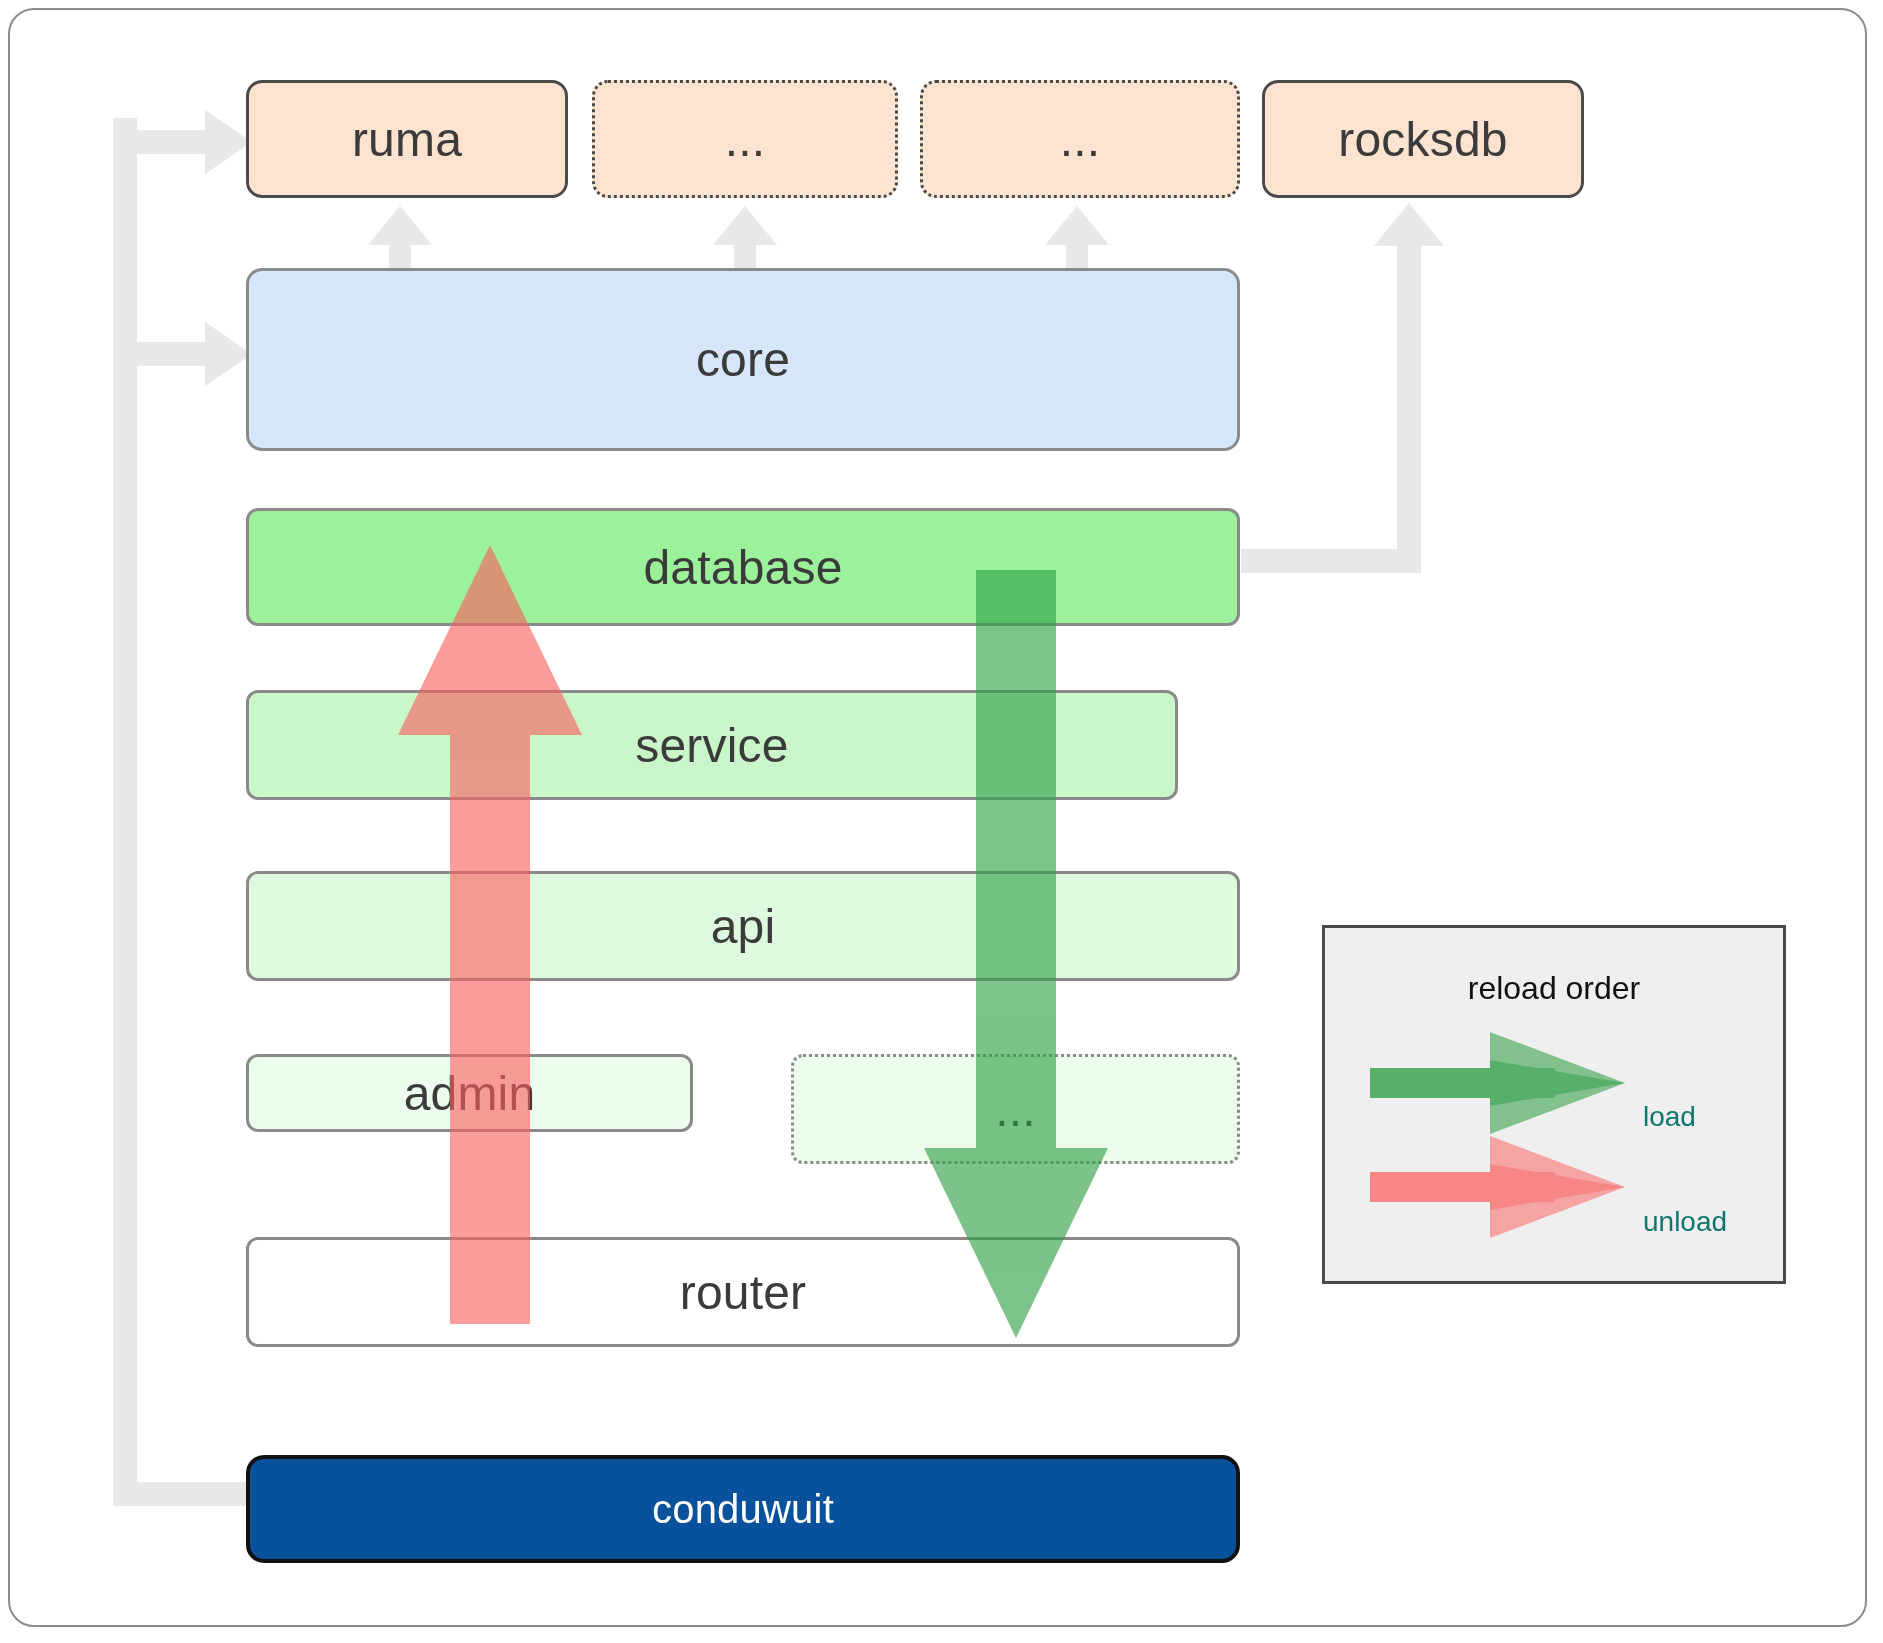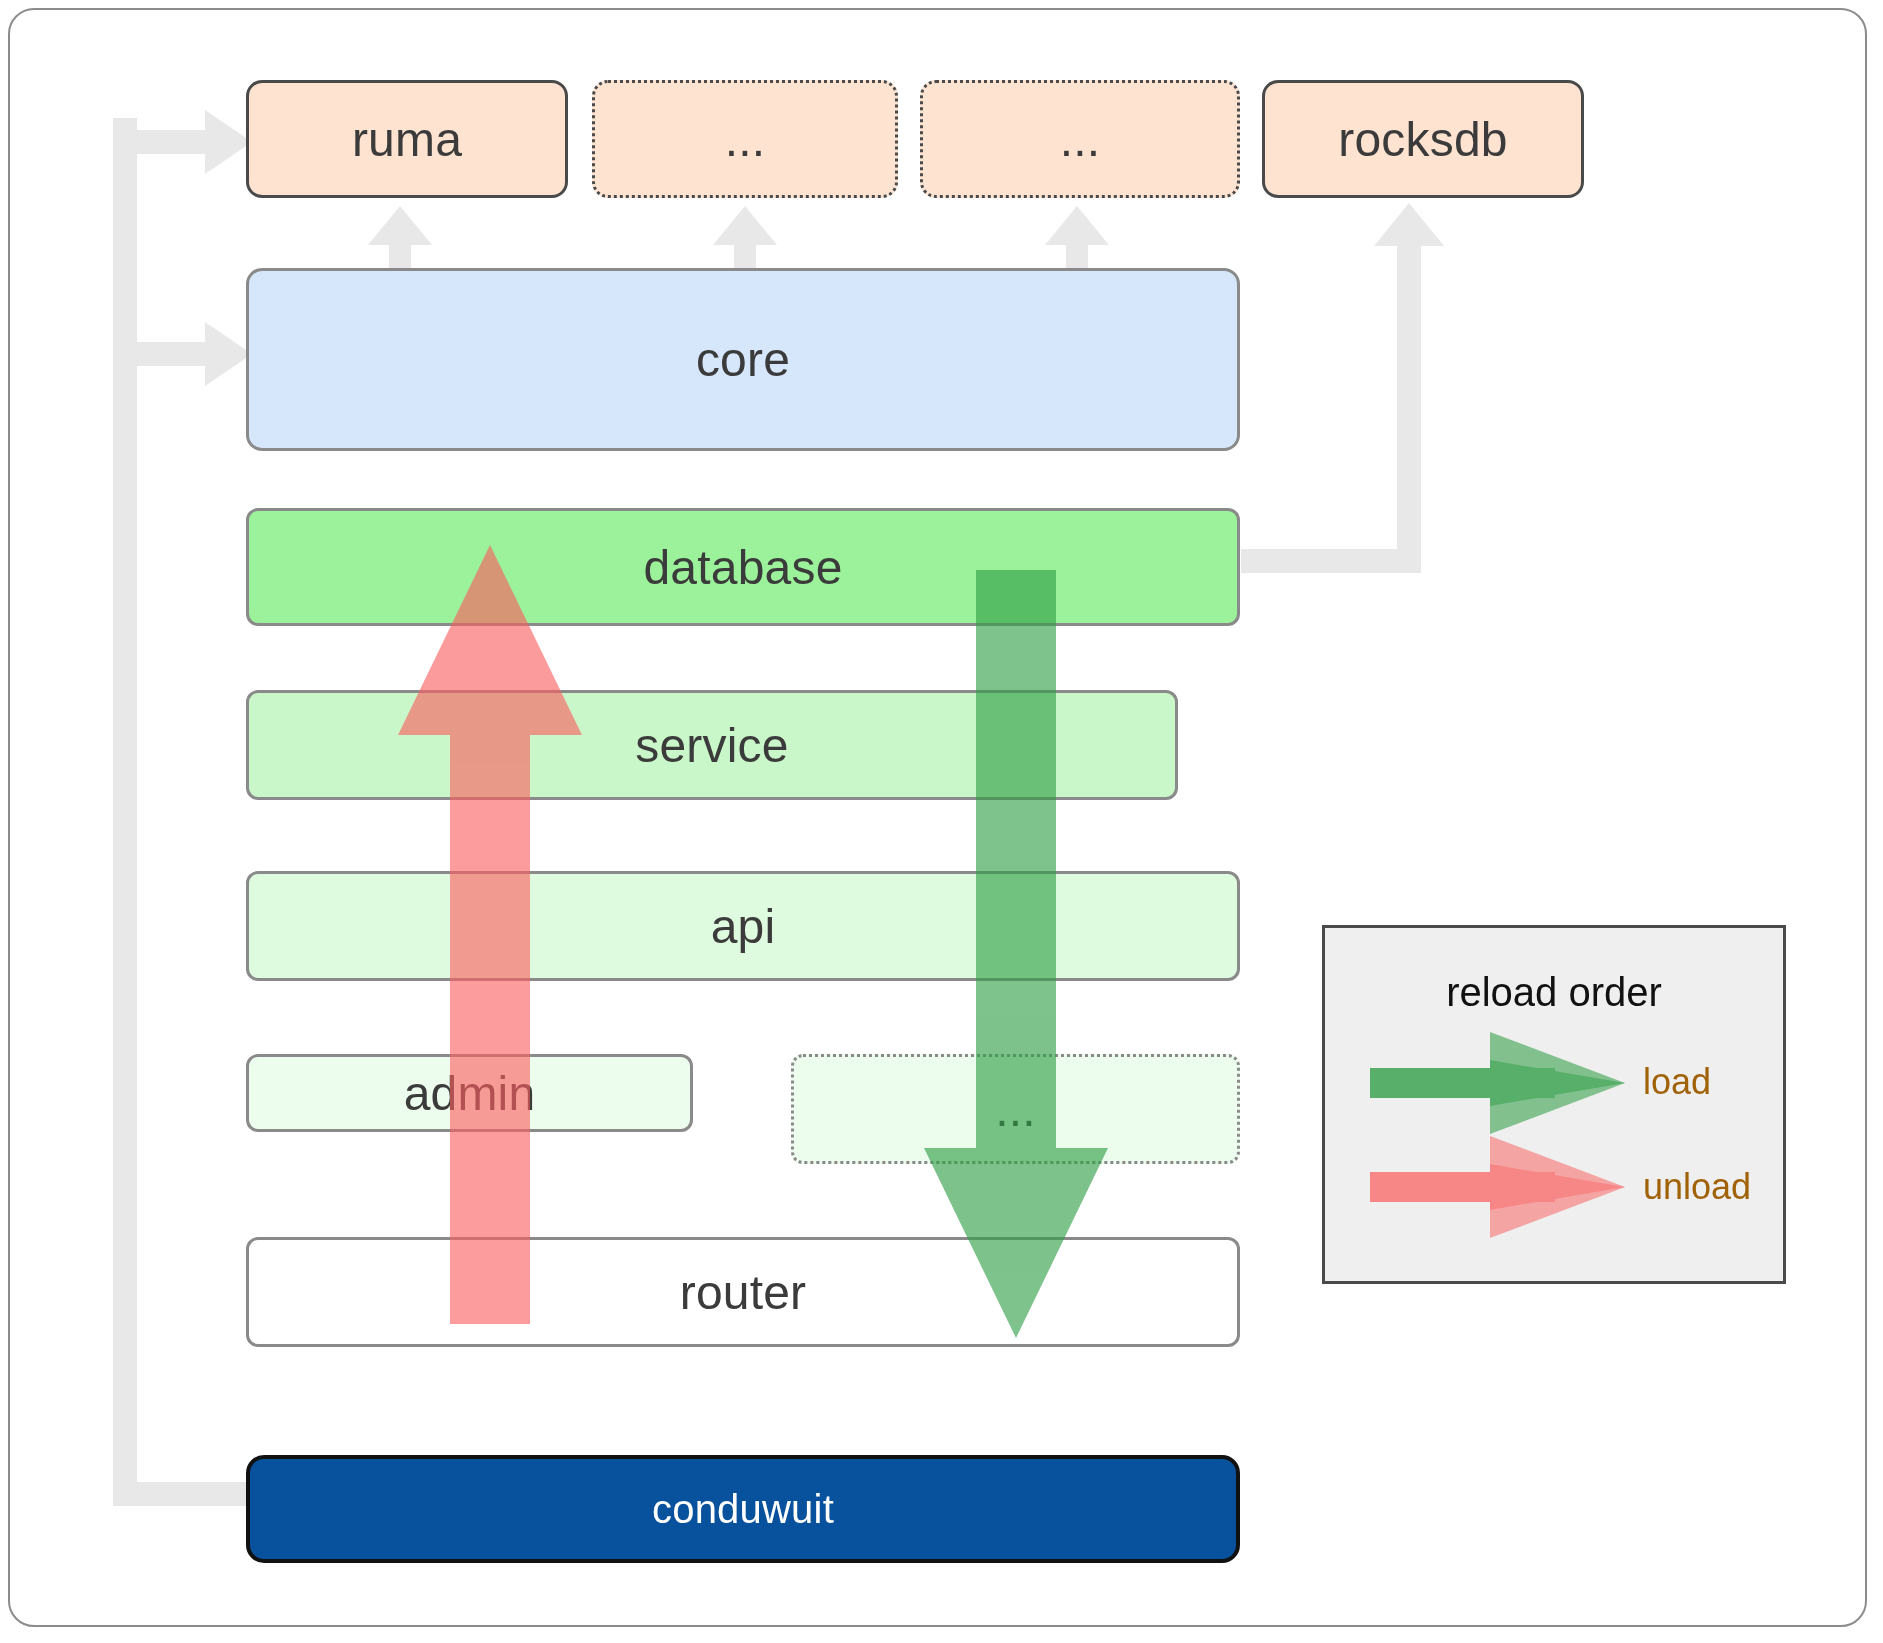--- a/index.html
+++ b/index.html
@@ -84,27 +84,28 @@
     box-sizing: border-box;
     background: #efefef;
     border: 3px solid #4a4a4a;
     z-index: 6;
   }
   #legend-title {
     position: absolute;
     width: 100%;
     top: 42px;
     text-align: center;
-    font-size: 40px;
+    font-size: 32px;
     color: #111111;
   }
   .legend-label {
     position: absolute;
-    font-size: 36px;
-    color: #a16207;
+    font-size: 28px;
+    color: #0f766e;
+    margin-top: 40px;
   }
 
   
   svg.layer {
     position: absolute;
     left: 0; top: 0;
     width: 1883px;
     height: 1643px;
     overflow: visible;
   }

